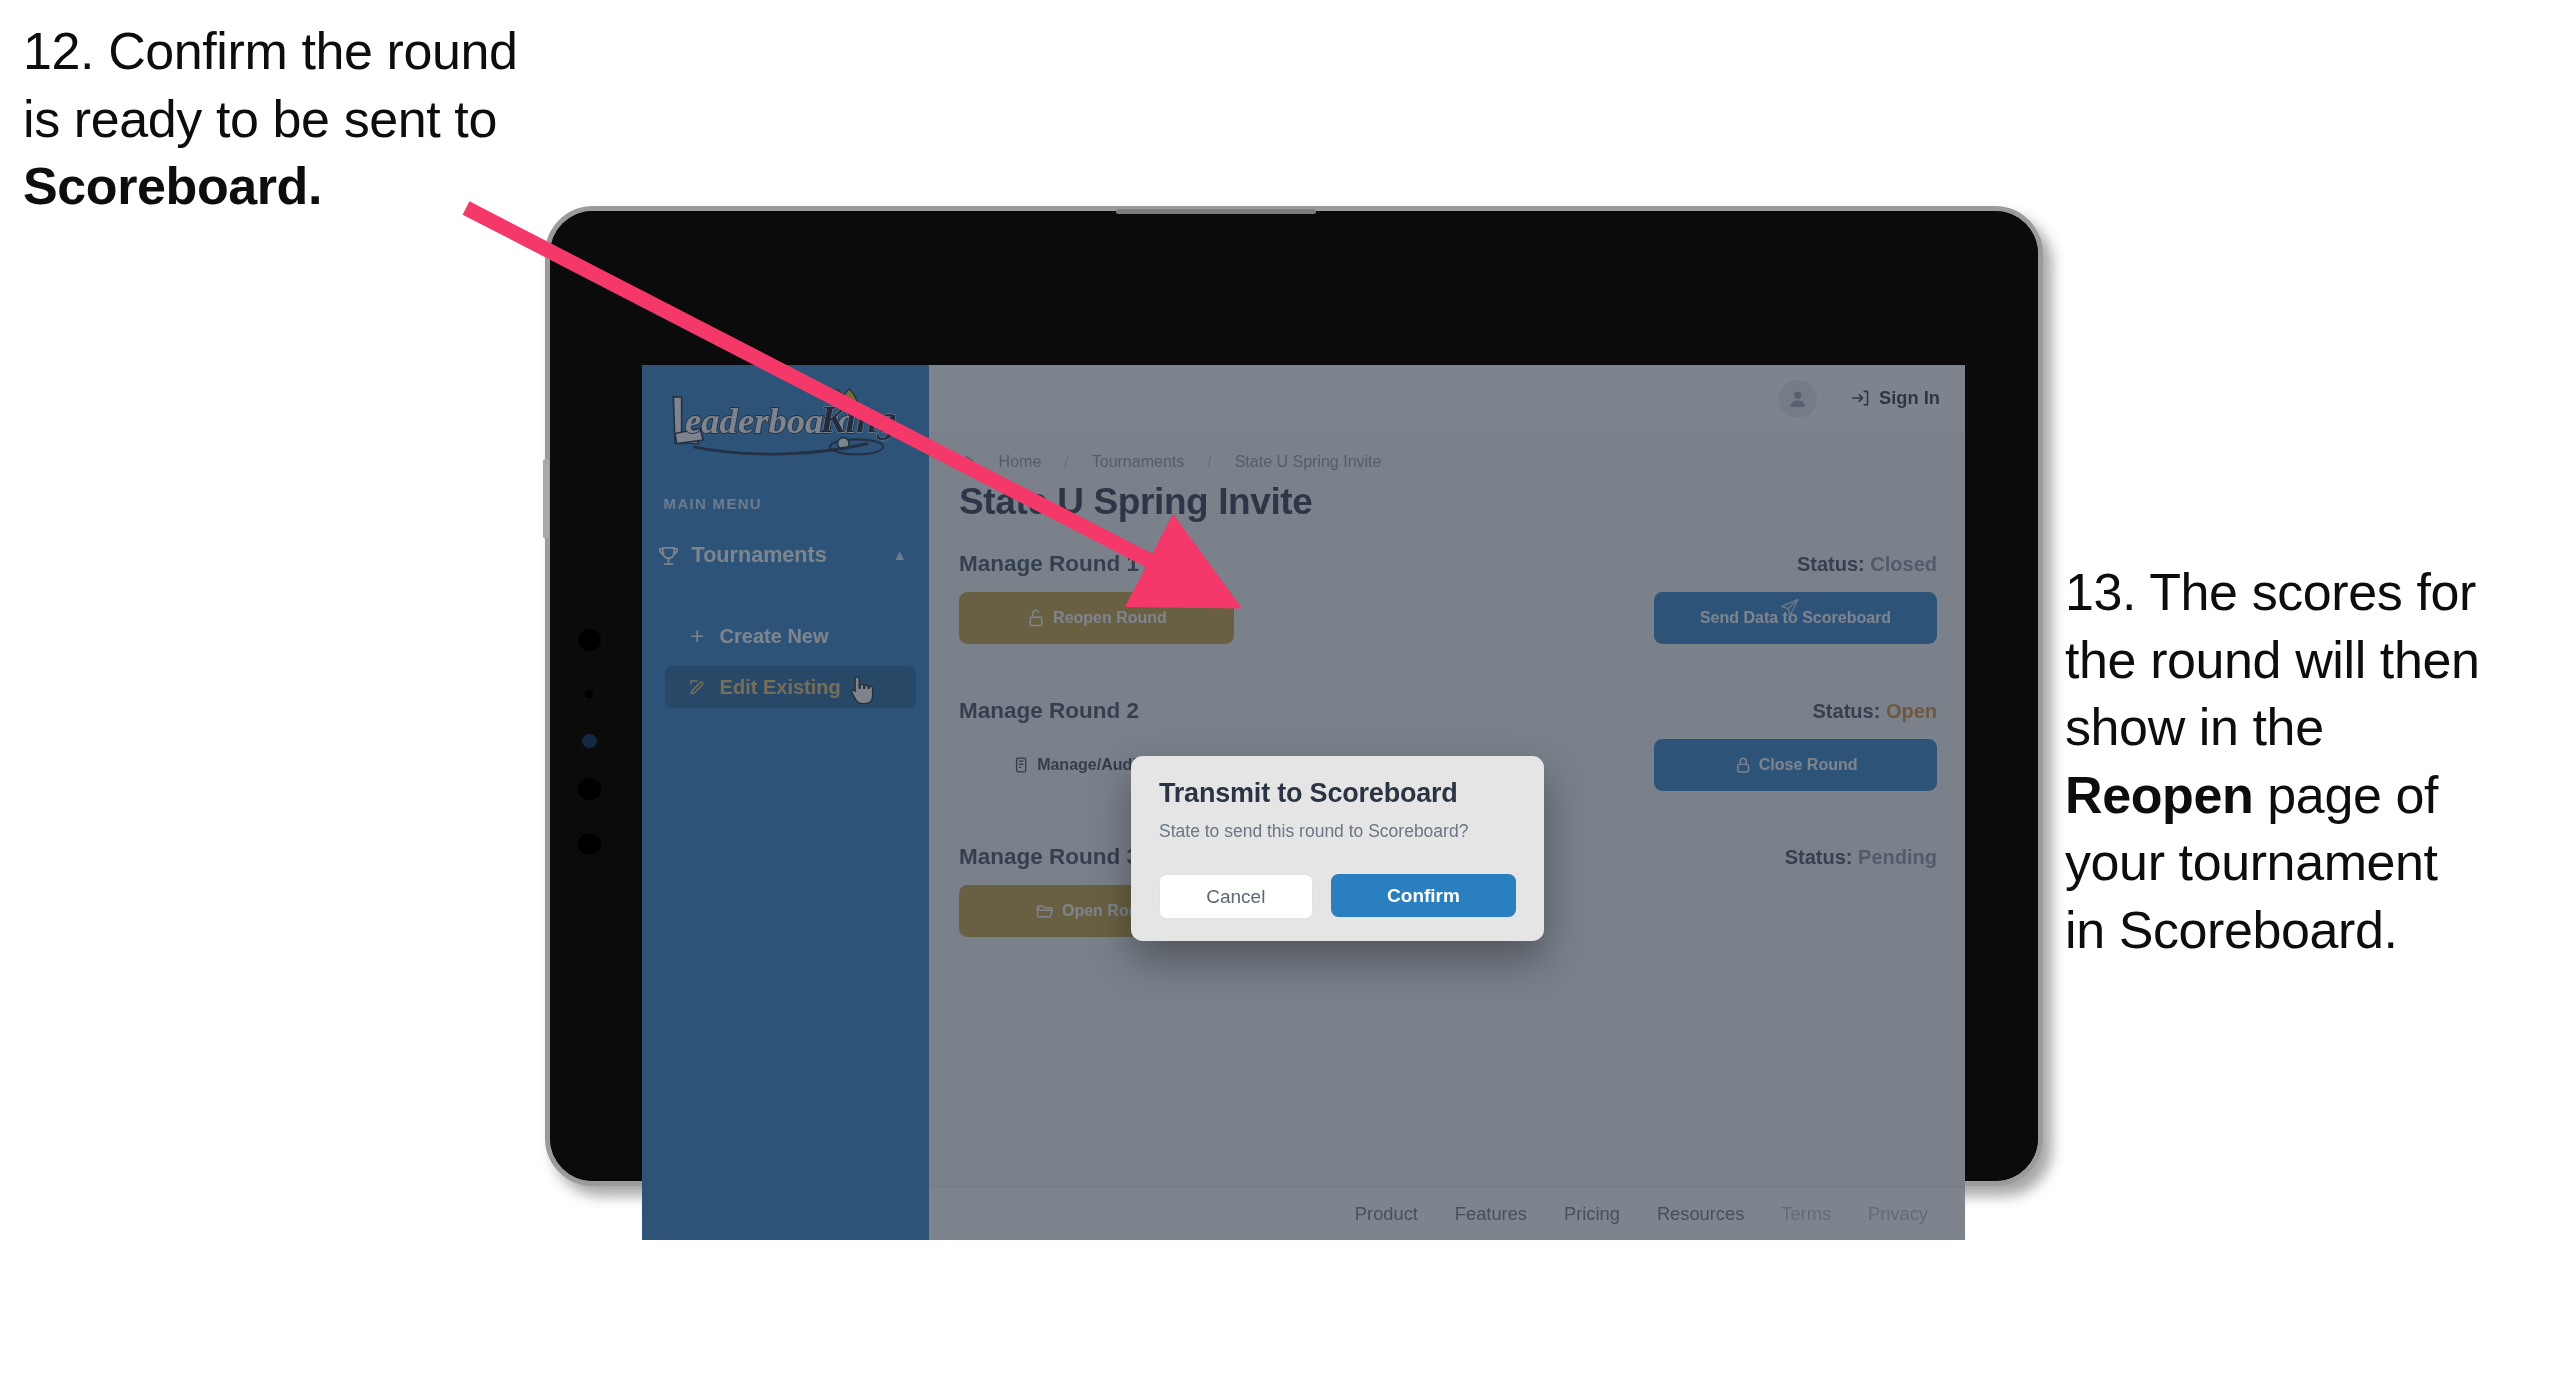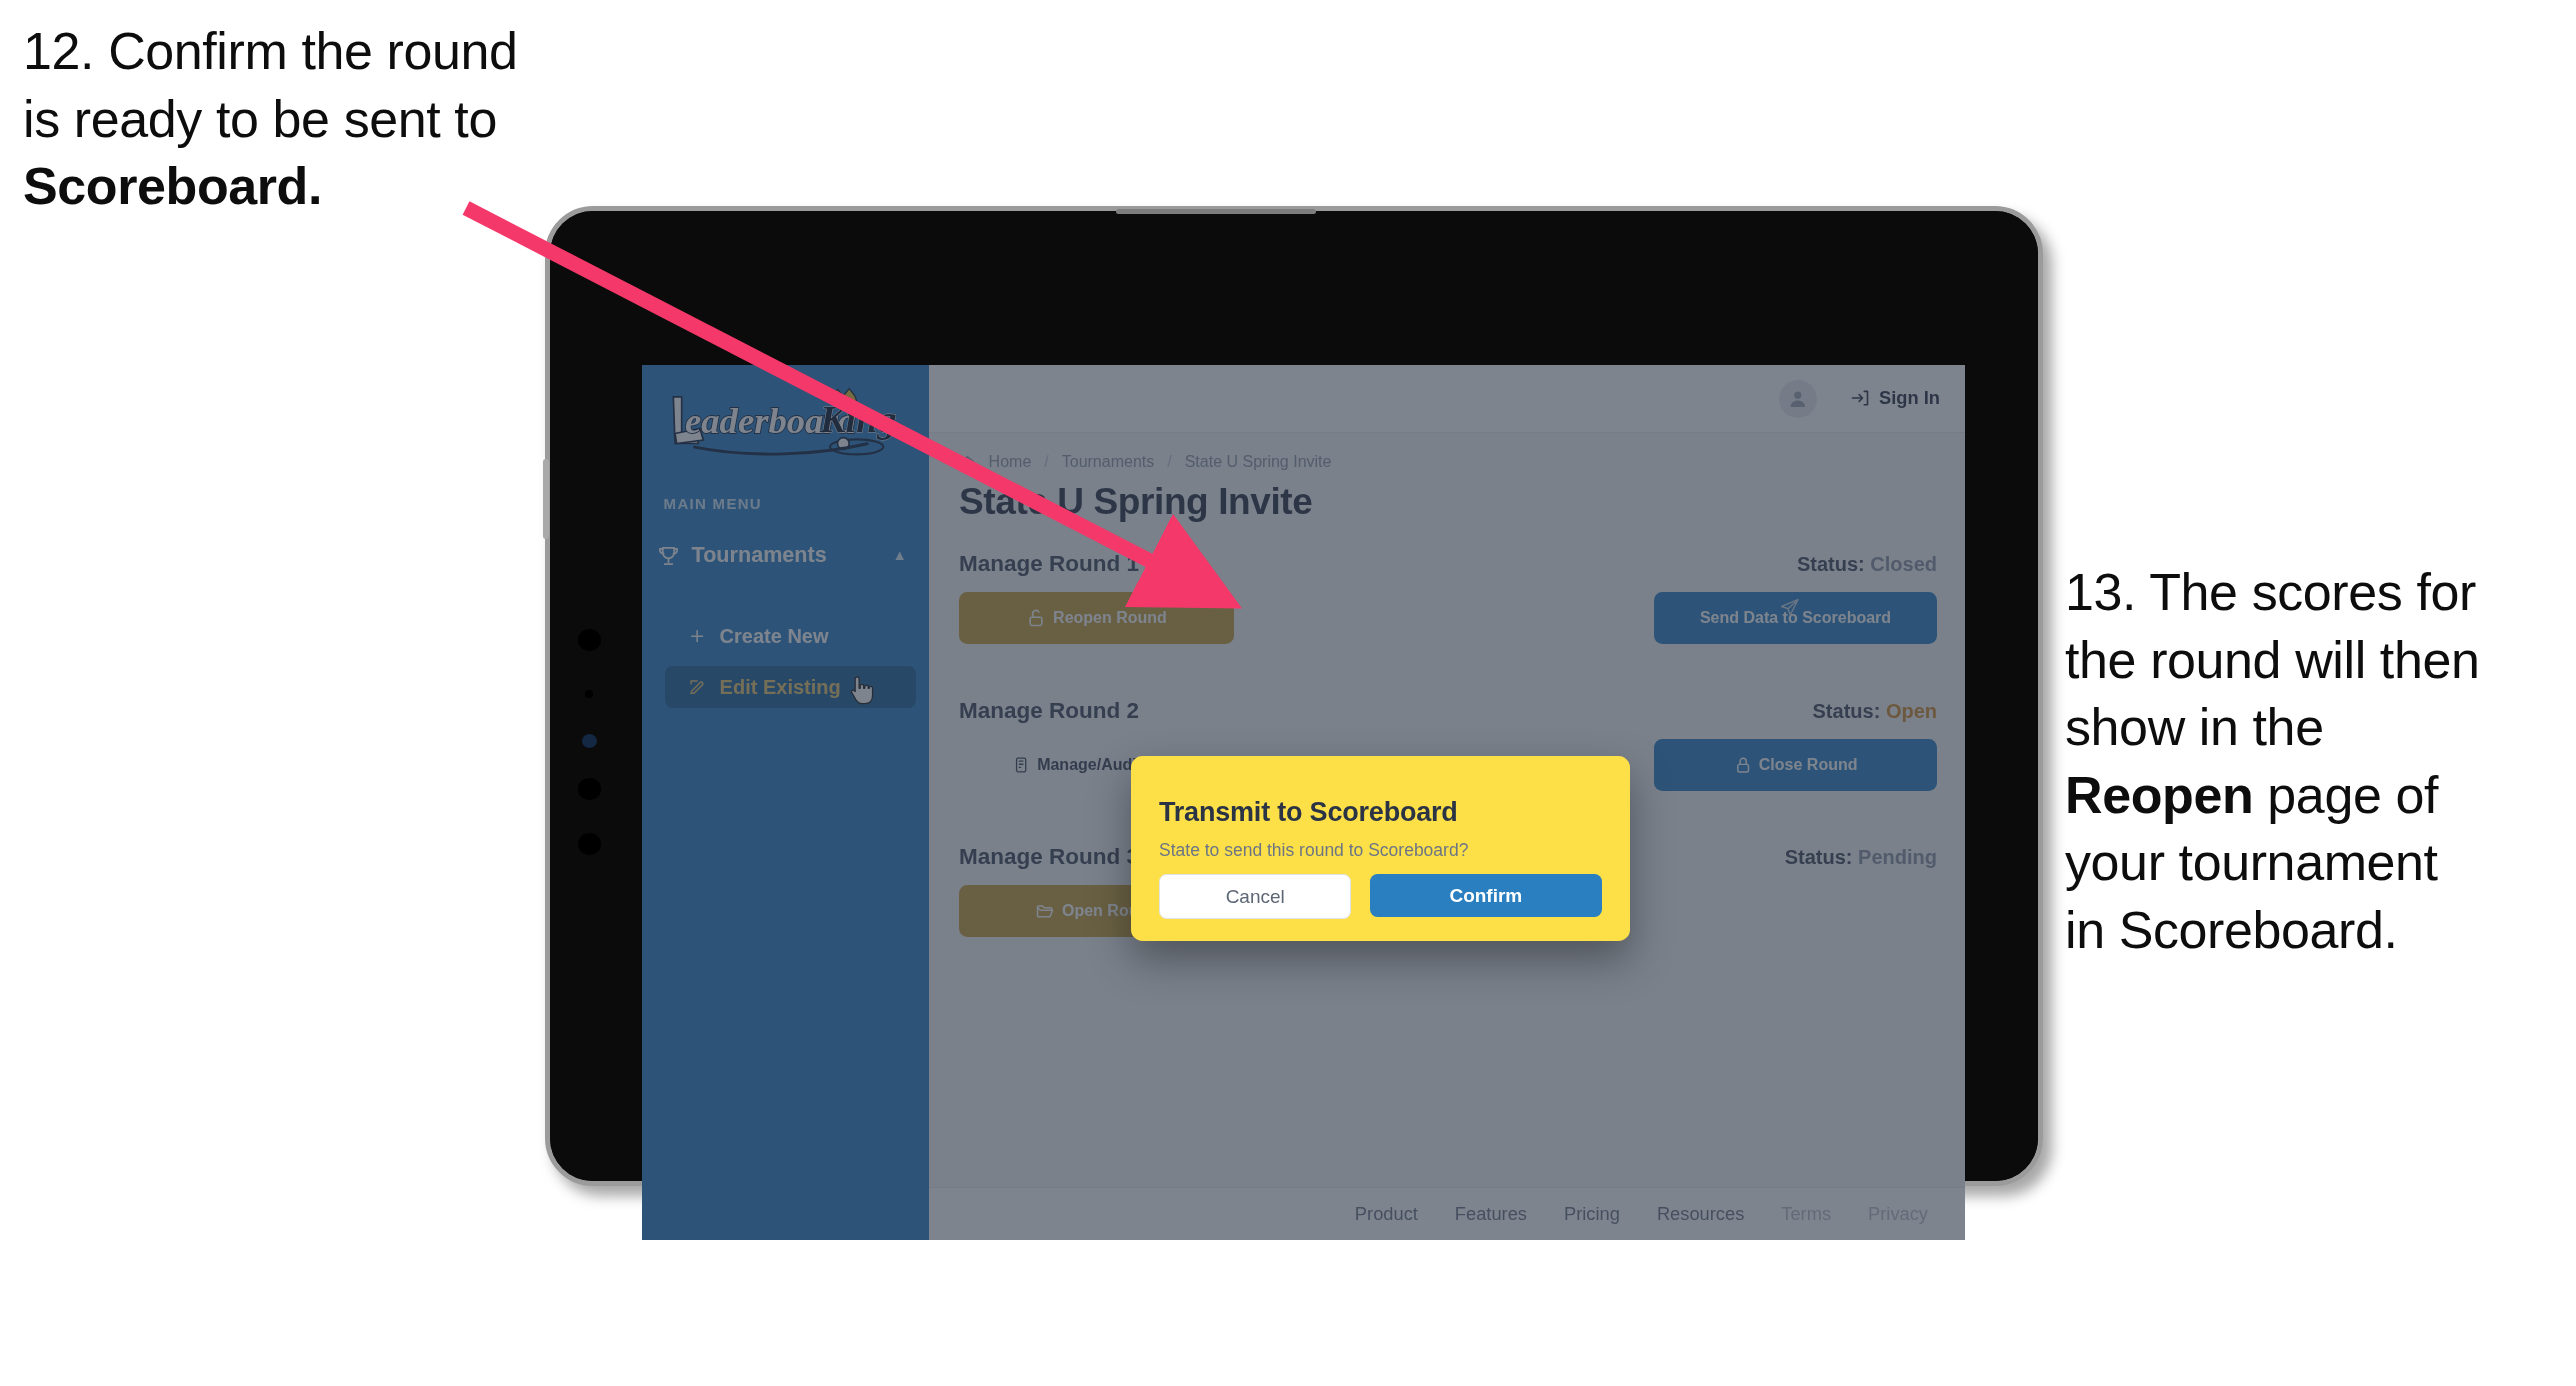--- a/index.html
+++ b/index.html
@@ -55,21 +55,21 @@
   #nav-edit{top:301px;background:#1f6199;color:#e6c770;}
   .ic{display:inline-flex;align-items:center;justify-content:center;}
   .ic svg{display:block;}
   #cursor-hand{position:absolute;left:205px;top:310px;width:28px;height:33px;}
 
   
   #main{position:absolute;left:287px;top:0;width:1036px;height:875px;background:#f4f6f8;}
   #topbar{position:absolute;left:0;top:0;width:1036px;height:67px;background:#ffffff;border-bottom:0.8px solid #e6e9ed;}
   #avatar{position:absolute;right:148px;top:15px;width:38px;height:38px;border-radius:50%;background:#e8ebef;display:flex;align-items:center;justify-content:center;}
   #signin{position:absolute;right:25px;top:21.6px;display:flex;align-items:center;gap:9.2px;color:#2b3445;font-size:18.3px;font-weight:600;}
-  #breadcrumb{position:absolute;left:30px;top:88px;display:flex;align-items:center;gap:13px;color:#8f98a6;font-size:16px;}
+  #breadcrumb{position:absolute;left:30px;top:88px;display:flex;align-items:center;gap:23px;color:#8f98a6;font-size:16px;}
   #breadcrumb .sep{color:#c2c8d0;}
   #page-title{position:absolute;left:30px;top:116px;color:#2b3445;font-size:37px;font-weight:700;letter-spacing:-0.4px;}
 
   .round-block{position:absolute;left:30px;width:978px;}
   #round-1{top:186px;} #round-2{top:333px;} #round-3{top:479px;}
   .round-head{position:relative;height:33px;}
   .round-title{position:absolute;left:0;top:0;color:#404b5c;font-size:22.5px;font-weight:600;}
   .round-status{position:absolute;right:0;top:1.7px;font-size:20px;font-weight:700;color:#404b5c;}
   .round-status span{font-weight:700;}
   .round-row{position:relative;height:57px;margin-top:8.3px;}
@@ -82,24 +82,24 @@
   
   #footer{position:absolute;left:287px;bottom:0;width:1036px;height:53px;background:#ffffff;border-top:0.8px solid #e6e9ed;display:flex;align-items:center;justify-content:flex-end;gap:37px;padding-right:37px;box-sizing:border-box;}
   #footer a{color:#6b7585;font-size:18.3px;text-decoration:none;}
   #footer a.muted{color:#b7bdc7;}
 
   
   #dim{position:absolute;left:0;top:0;width:1323px;height:875px;background:rgba(46,56,72,.62);}
 
   
   #modal{
-    position:absolute;left:489px;top:391px;width:499px;height:185px;
-    background:#fde047;border-radius:11.6px;
+    position:absolute;left:489px;top:391px;width:413px;height:185px;
+    background:#e5e5e5;border-radius:11.6px;
     box-shadow:0 18.3px 42px rgba(0,0,0,.34);
-    box-sizing:border-box;padding:41px 28px;
+    box-sizing:border-box;padding:22px 28px;
   }
   #modal-title{color:#2b3445;font-size:27px;font-weight:700;letter-spacing:-0.2px;}
   #modal-body{margin-top:11.6px;color:#6b7585;font-size:17.5px;}
   #modal-actions{position:absolute;left:28px;right:28px;bottom:21.6px;display:flex;gap:18.3px;}
   #btn-cancel{flex:1;height:43px;border:0.8px solid #dfe3e8;border-radius:7.5px;background:#fff;color:#5c6675;font-size:19px;display:flex;align-items:center;justify-content:center;}
   #btn-confirm{flex:1.22;height:43px;border-radius:7.5px;background:#2a7fc0;color:#fff;font-size:19px;font-weight:700;display:flex;align-items:center;justify-content:center;}
 </style>
 </head>
 <body>
 

